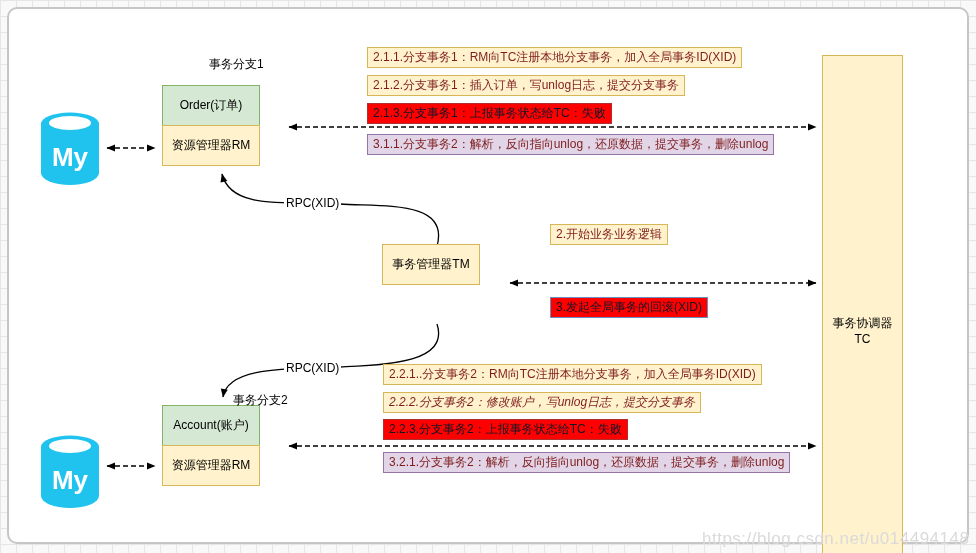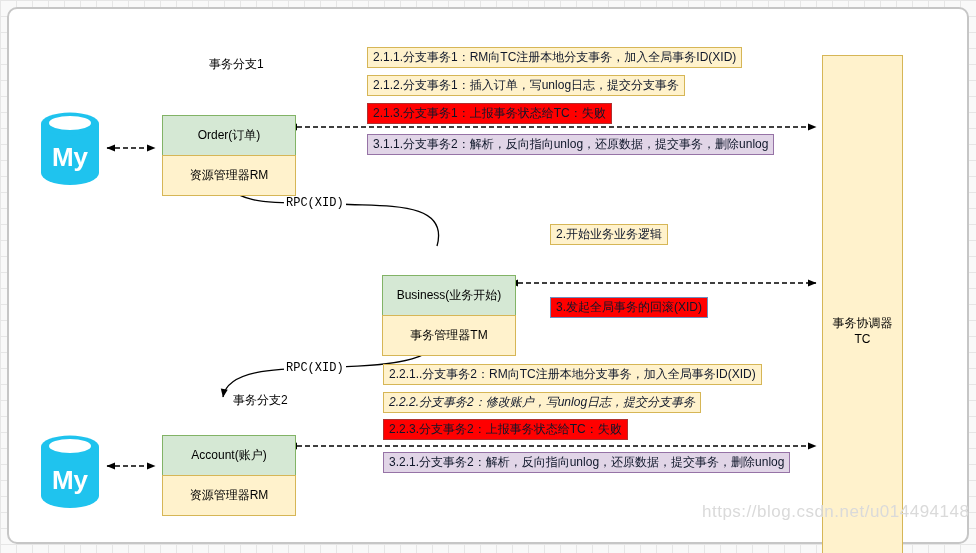--- a/index.html
+++ b/index.html
@@ -11,46 +11,46 @@
                       linear-gradient(90deg, #e6e6e6 1px, transparent 1px);
     background-size:16px 16px;
   }
   .page {
     position:absolute; left:7px; top:7px; right:7px; bottom:9px;
     background:#ffffff; border:2px solid #c6c6c6; border-radius:10px;
   }
   .layer { position:absolute; left:0; top:0; width:976px; height:553px; }
   svg.arrows { z-index:1; pointer-events:none; }
 
-  .node { position:absolute; width:134px; font-size:12px; text-align:left; z-index:2; color:#000;margin-top:30px; }
+  .node { position:absolute; width:98px; font-size:12px; text-align:left; z-index:2; color:#000; }
   .node .sect { height:41px; display:flex; align-items:center; justify-content:center; white-space:nowrap; }
   .sect.green  { background:#d5e8d4; border:1px solid #82b366; }
   .sect.cream  { background:#fff2cc; border:1px solid #d6b656; margin-top:-1px; }
 
   .tc-node {
     position:absolute; left:822px; top:55px; width:81px; height:552px;
     background:#fff2cc; border:1px solid #d6b656; z-index:2;
     display:flex; flex-direction:column; align-items:center; justify-content:center;
     font-size:12px; line-height:16px; color:#000;
   }
 
   .note { position:absolute; z-index:2; font-size:12px; line-height:15px;
-          padding:2px 5px; white-space:nowrap; color:#0f172a; }
+          padding:2px 5px; white-space:nowrap; color:#7f1d1d; }
   .note.yellow { background:#fff2cc; border:1px solid #d6b656; }
   .note.red    { background:#ff0000; border:1px solid #b03030; color:#0f172a; }
   .note.red.bb { border-color:#6c8ebf;margin-top:44px; }
   .note.purple { background:#e1d5e7; border:1px solid #9673a6; }
   .note.blue   { background:#dae8fc; border:1px solid #6c8ebf; }
 
   .plain-label { position:absolute; z-index:3; font-size:12px; color:#000; white-space:nowrap; }
-  .rpc { background:#ffffff; padding:0 2px;font-family:Liberation Mono, monospace; }
+  .rpc { background:#ffffff; padding:0 2px; }
 
   .mysql { position:absolute; width:62px; height:76px; z-index:2; }
 
-  .watermark { position:absolute; left:702px; top:502px; z-index:4;
+  .watermark { position:absolute; left:702px; top:529px; z-index:4;
                font-size:17px; color:#dadada; letter-spacing:0.5px; white-space:nowrap; }
 </style>
 </head>
 <body>
 
 <div class="canvas">
   <div class="page"></div>
 
   <svg class="layer arrows" viewBox="0 0 976 553" xmlns="http://www.w3.org/2000/svg">
     <defs>
@@ -80,21 +80,20 @@
     <text x="31" y="55" text-anchor="middle" font-size="26" font-weight="bold" fill="#ffffff">My</text>
   </svg>
 
   <div class="plain-label" style="left:209px; top:56px;">事务分支1</div>
   <div class="node" style="left:162px; top:85px;">
     <div class="sect green">Order(订单)</div>
     <div class="sect cream">资源管理器RM</div>
   </div>
 
   <div class="node" style="left:382px; top:245px;">
-    <div class="sect green">Business(业务开始)</div>
     <div class="sect cream">事务管理器TM</div>
   </div>
 
   <div class="plain-label" style="left:233px; top:392px;">事务分支2</div>
   <div class="node" style="left:162px; top:405px;">
     <div class="sect green">Account(账户)</div>
     <div class="sect cream">资源管理器RM</div>
   </div>
 
   <div class="tc-node">

